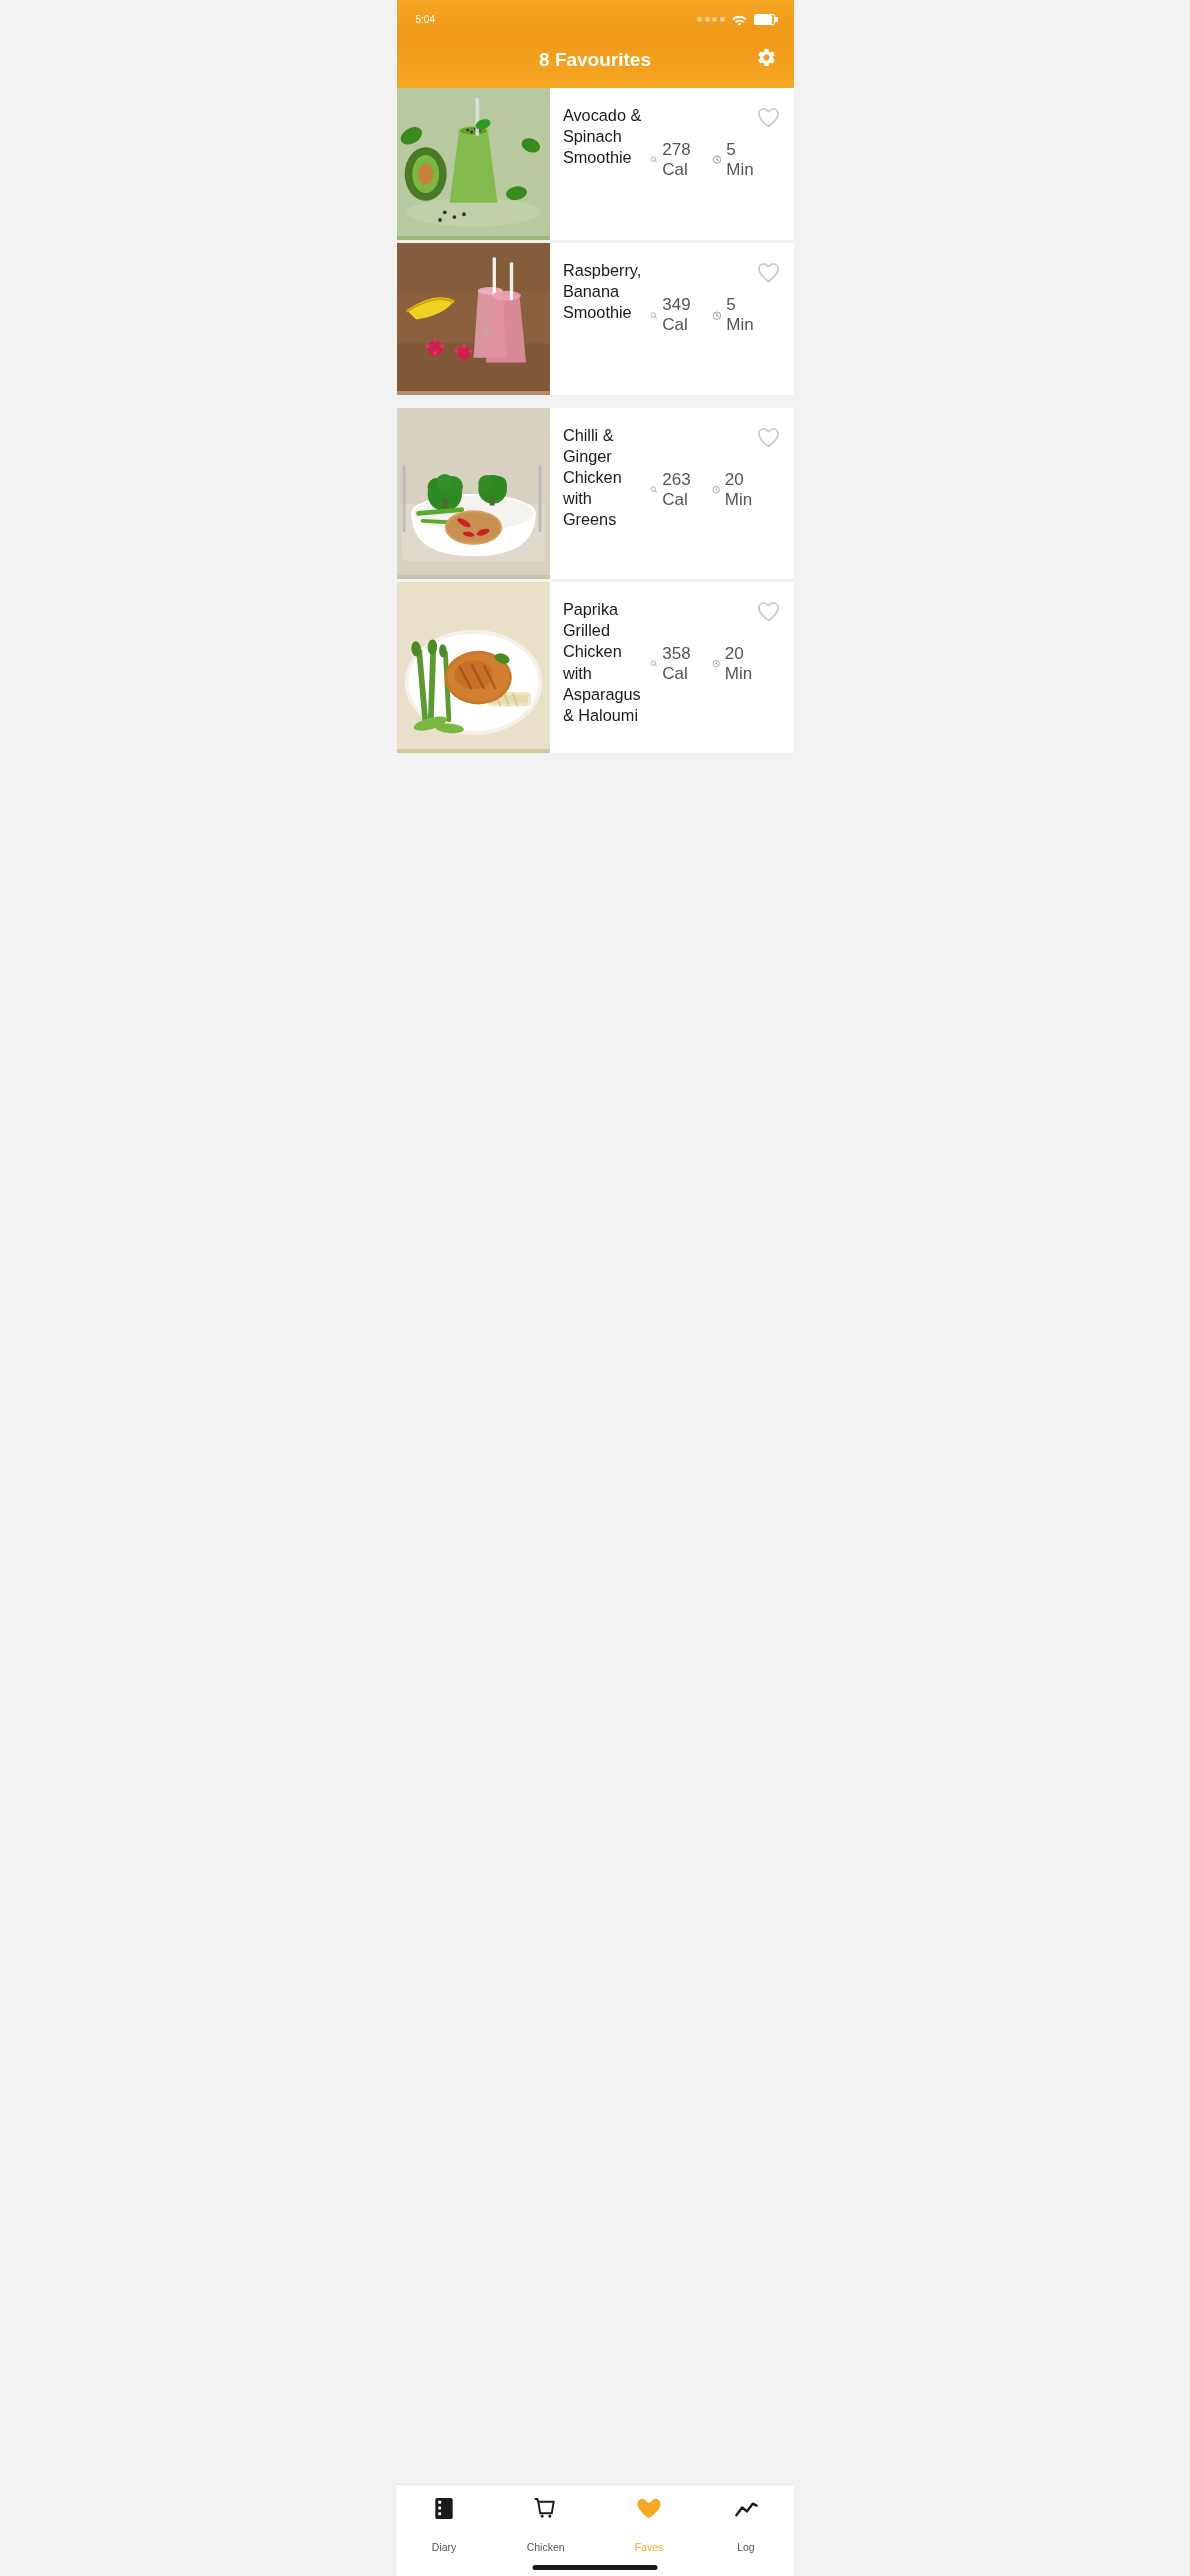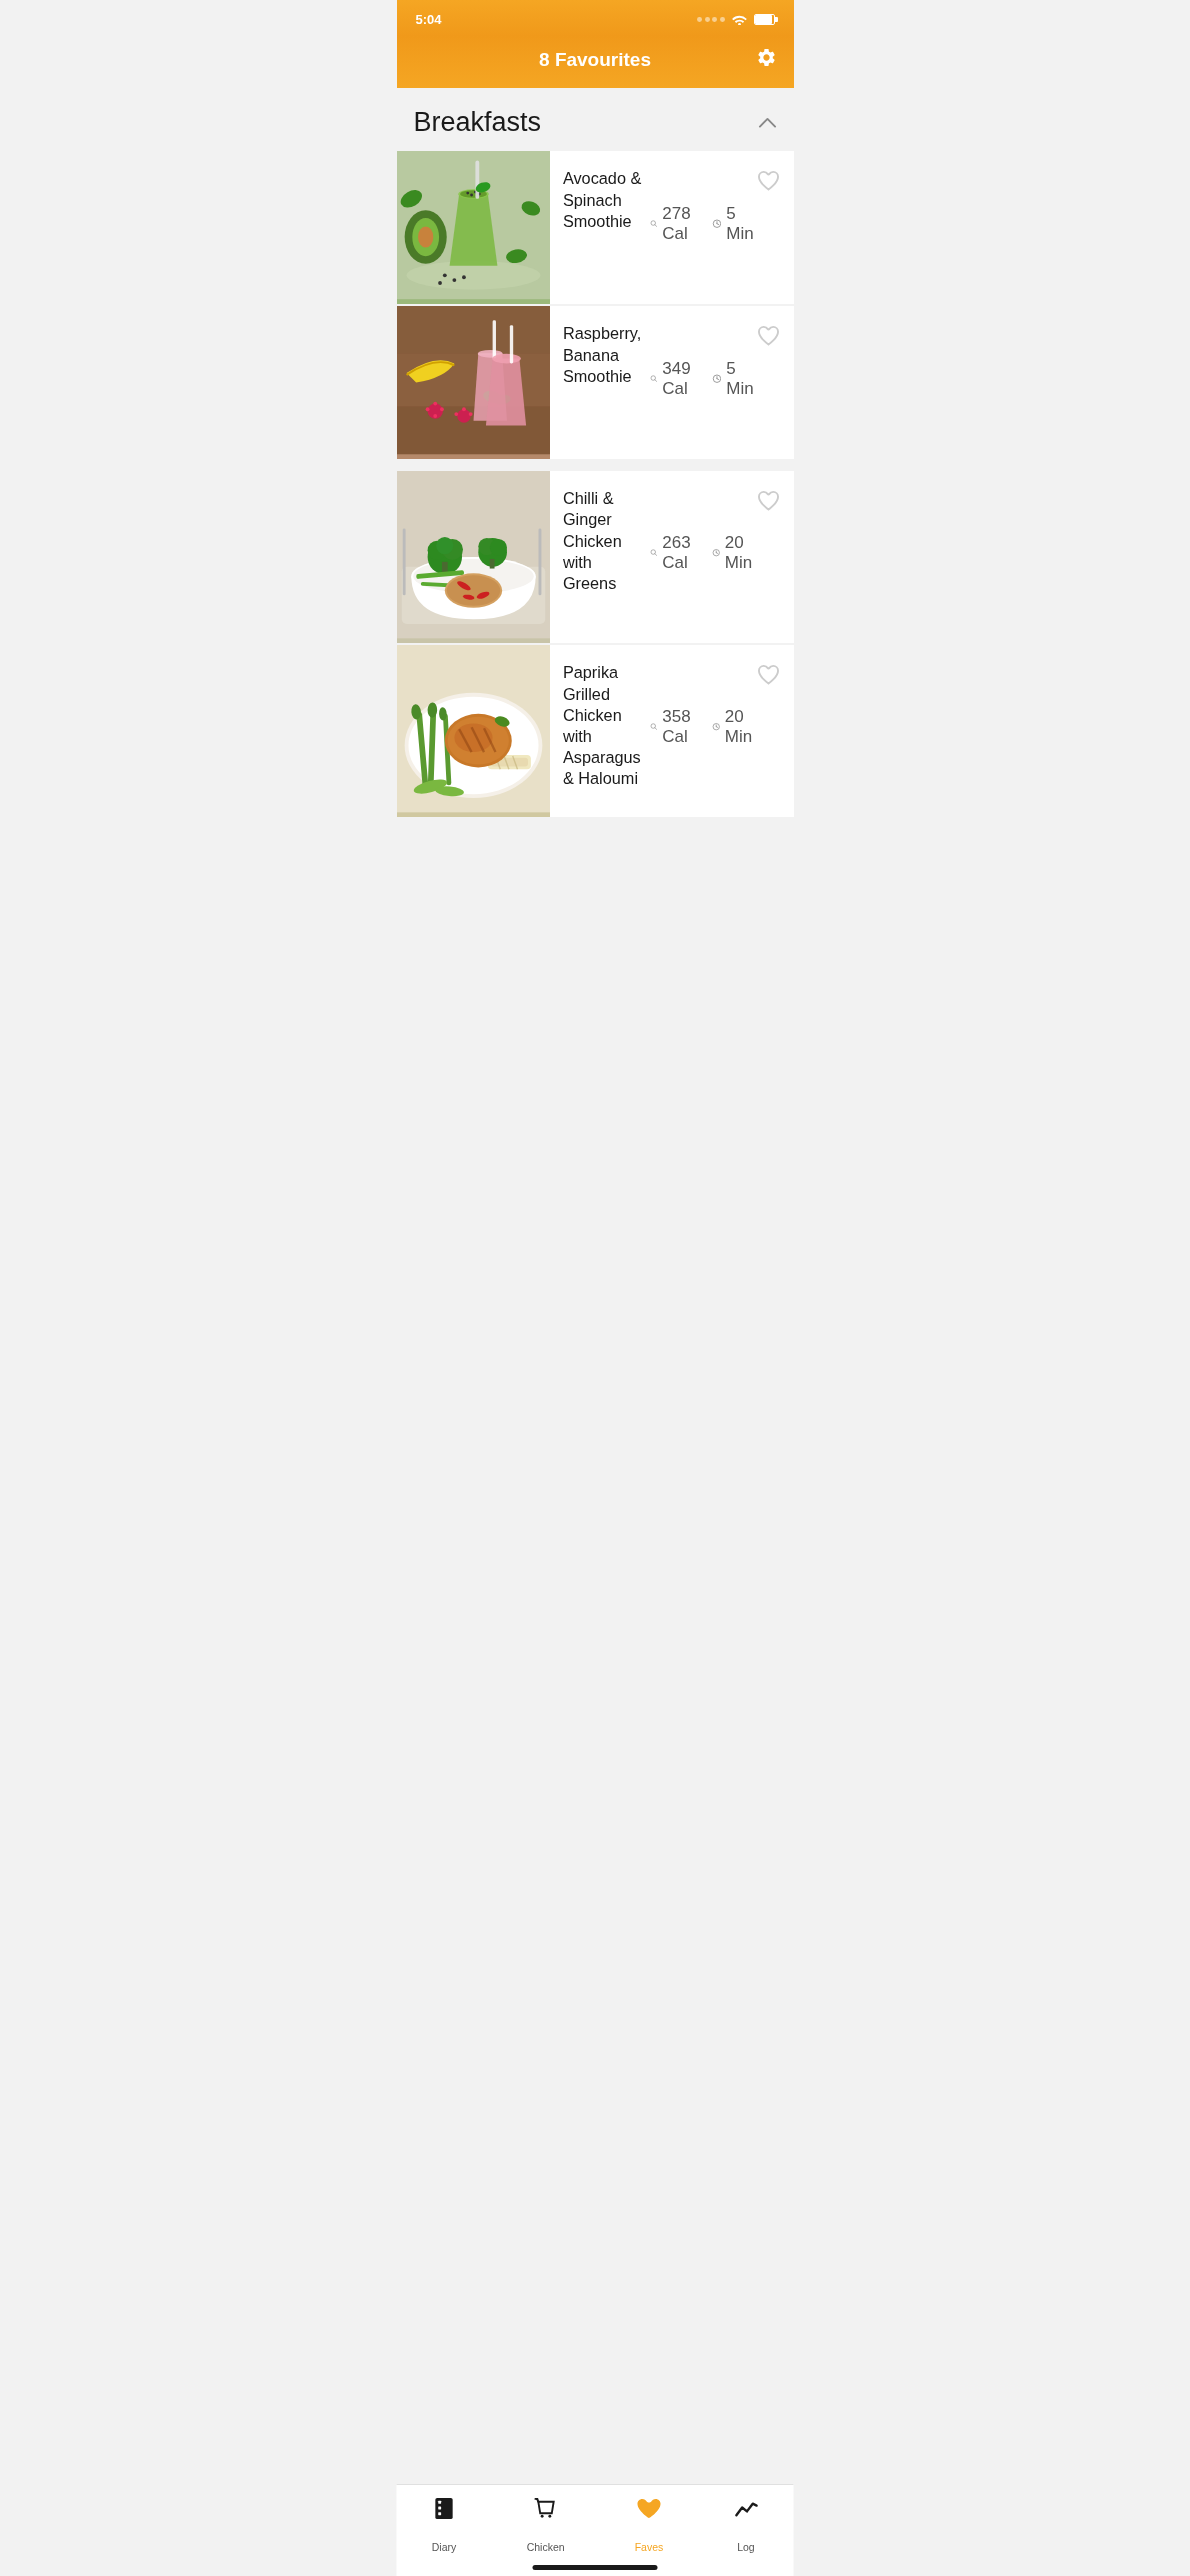--- a/index.html
+++ b/index.html
@@ -16,22 +16,22 @@
     }
 
     
     .status-bar {
       background: linear-gradient(180deg, #f5a623 0%, #f0991a 100%);
       display: flex;
       justify-content: space-between;
       align-items: center;
       padding: 11.5px 19px 7.7px;
       color: white;
-      font-size: 13px;
-      font-weight: 700;
+      font-size: 10px;
+      font-weight: 400;
     }
     .status-bar-right {
       display: flex;
       align-items: center;
       gap: 5.8px;
     }
     .signal-dots {
       display: flex; gap: 2.9px;
     }
     .signal-dot {
@@ -272,28 +272,20 @@
   <span class="header-title">8 Favourites</span>
   <span class="header-gear">
     <svg width="21" height="21" viewBox="0 0 24 24" fill="white">
       <path d="M19.14,12.94c0.04-0.3,0.06-0.61,0.06-0.94c0-0.32-0.02-0.64-0.07-0.94l2.03-1.58c0.18-0.14,0.23-0.41,0.12-0.61 l-1.92-3.32c-0.12-0.22-0.37-0.29-0.59-0.22l-2.39,0.96c-0.5-0.38-1.03-0.7-1.62-0.94L14.4,2.81c-0.04-0.24-0.24-0.41-0.48-0.41 h-3.84c-0.24,0-0.43,0.17-0.47,0.41L9.25,5.35C8.66,5.59,8.12,5.92,7.63,6.29L5.24,5.33c-0.22-0.08-0.47,0-0.59,0.22L2.74,8.87 C2.62,9.08,2.66,9.34,2.86,9.48l2.03,1.58C4.84,11.36,4.8,11.69,4.8,12s0.02,0.64,0.07,0.94l-2.03,1.58 c-0.18,0.14-0.23,0.41-0.12,0.61l1.92,3.32c0.12,0.22,0.37,0.29,0.59,0.22l2.39-0.96c0.5,0.38,1.03,0.7,1.62,0.94l0.36,2.54 c0.05,0.24,0.24,0.41,0.48,0.41h3.84c0.24,0,0.44-0.17,0.47-0.41l0.36-2.54c0.59-0.24,1.13-0.56,1.62-0.94l2.39,0.96 c0.22,0.08,0.47,0,0.59-0.22l1.92-3.32c0.12-0.22,0.07-0.47-0.12-0.61L19.14,12.94z M12,15.6c-1.98,0-3.6-1.62-3.6-3.6 s1.62-3.6,3.6-3.6s3.6,1.62,3.6,3.6S13.98,15.6,12,15.6z"></path>
     </svg>
   </span>
 </div>
 
 <div class="content">
 
-  <div class="section-header">
-    <span class="section-title">Breakfasts</span>
-    <span class="chevron-icon">
-      <svg width="19" height="11.5" viewBox="0 0 20 12" fill="none">
-        <path d="M2 10L10 2L18 10" stroke="#888" stroke-width="2" stroke-linecap="round" stroke-linejoin="round"></path>
-      </svg>
-    </span>
-  </div>
 
   <div class="recipe-card">
     <div class="avocado-smoothie-bg">
       <svg class="food-visual" viewBox="0 0 160 155" xmlns="http://www.w3.org/2000/svg">
 
         <rect width="160" height="155" fill="#b8c9a0"></rect>
 
         <ellipse cx="80" cy="130" rx="70" ry="15" fill="#c8d8b0" opacity="0.5"></ellipse>
 
         <ellipse cx="30" cy="90" rx="22" ry="28" fill="#4a7a28"></ellipse>

